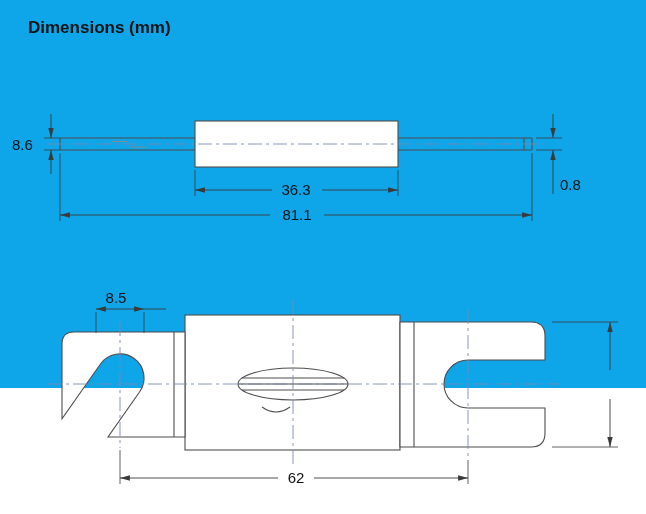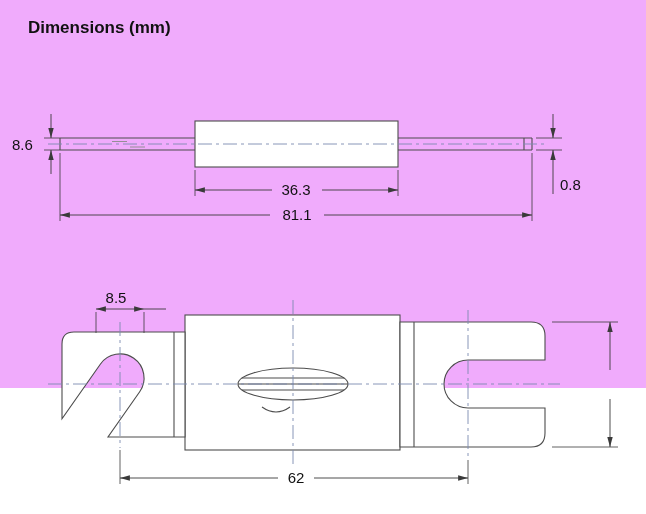--- a/index.html
+++ b/index.html
@@ -1,17 +1,17 @@
 <!DOCTYPE html>
 <html><head>
 <meta charset="utf-8">
 <style>
   html,body{margin:0;padding:0;background:#ffffff;}
   body{width:646px;height:514px;font-family:"Liberation Sans",sans-serif;overflow:hidden;}
-  .drawing-wrap{position:relative;width:646px;height:388px;background:#f0abfc;text-align:center;}
+  .drawing-wrap{position:relative;width:646px;height:388px;background:#0ea5e9;text-align:center;}
   svg{display:block;}
   .title-text{font:bold 17px "Liberation Sans",sans-serif;fill:#111;}
   .dim-text{font:15px "Liberation Sans",sans-serif;fill:#111;}
   .obj{stroke:#4d4d4d;stroke-width:1.1;fill:none;}
   .objf{stroke:#4d4d4d;stroke-width:1.1;fill:#ffffff;}
   .thin{stroke:#8a8a8a;stroke-width:0.9;fill:none;}
   .dim{stroke:#3a3a3a;stroke-width:0.9;fill:none;}
   .ext{stroke:#3a3a3a;stroke-width:0.8;fill:none;}
   .cl{stroke:#7a8ab0;stroke-width:0.9;fill:none;stroke-dasharray:14 4 3 4;}
 </style>

